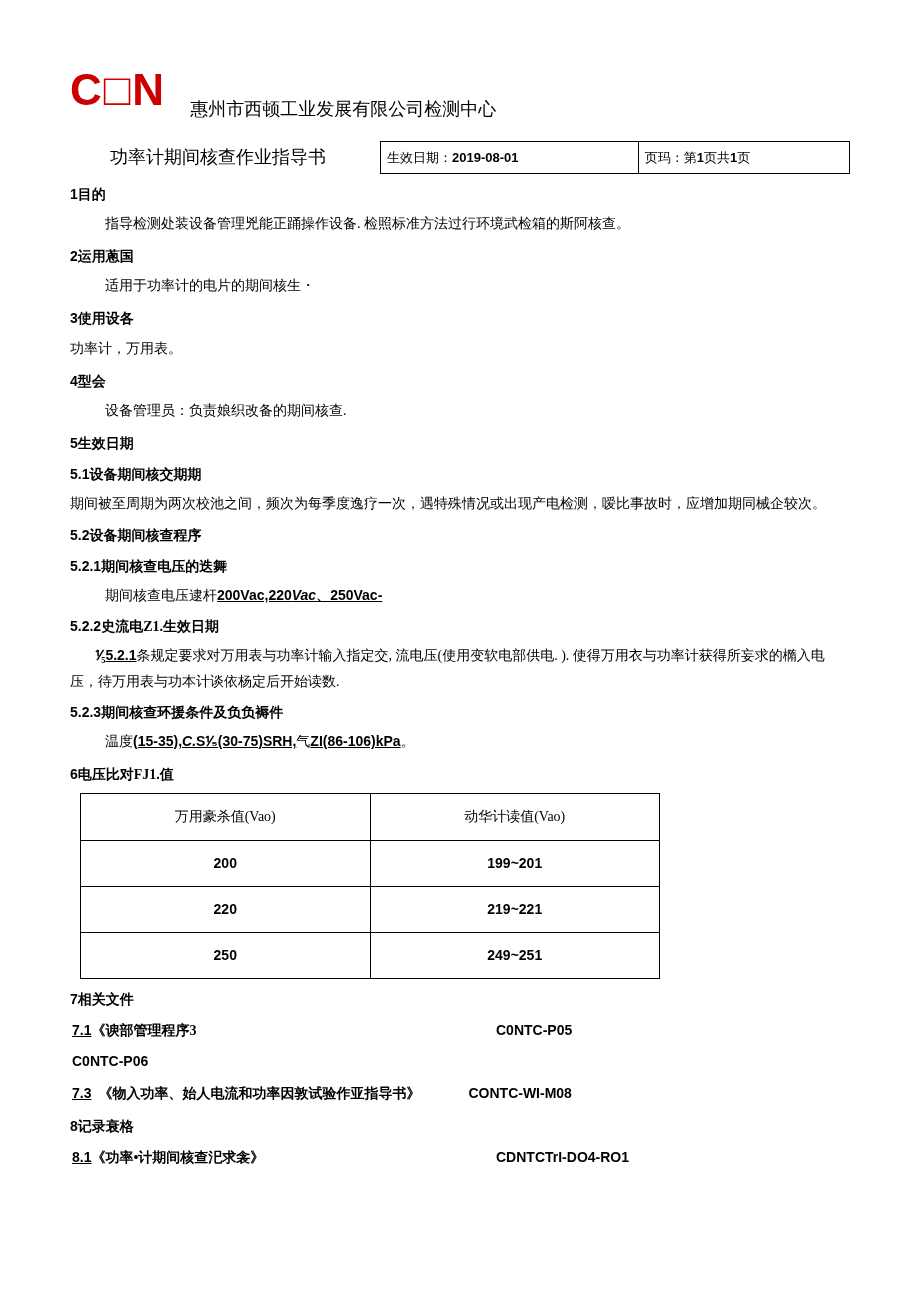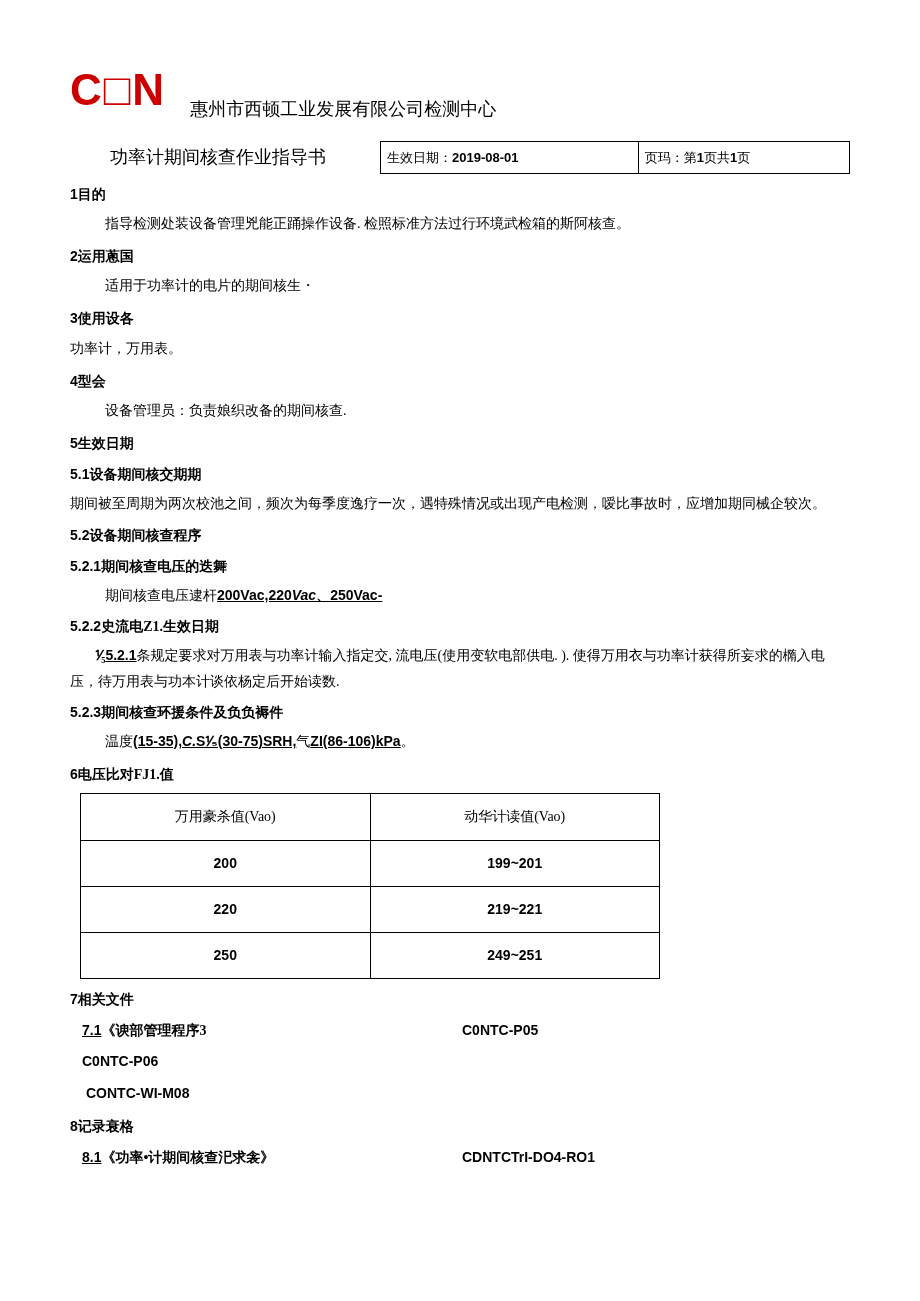--- a/index.html
+++ b/index.html
@@ -72,22 +72,23 @@
     }
     .data-table th, .data-table td {
       border: 1px solid #000;
       padding: 10px 0;
       font-size: 14px;
     }
     .data-table th { font-weight: normal; }
     .data-table td { font-weight: bold; font-family: Arial, sans-serif; }
     .ref-row {
       display: flex;
-      margin: 6px 12px;
+      margin: 6px 2px;
       font-weight: bold;
+      gap: 44px;
     }
     .ref-left { flex: 0 0 380px; }
     .ref-code { font-family: Arial, sans-serif; }
     .mix-bold { font-weight: bold; }
     .italic { font-style: italic; }
   </style>
 </head>
 <body>
 
 <div class="header-row">
@@ -167,20 +168,21 @@
 <div class="section-h"><span class="num">7</span><span>相关文件</span></div>
 
 <div class="ref-row">
   <div class="ref-left"><span class="arial">7.1</span><span>《谀部管理程序3</span></div>
   <div class="ref-code">C0NTC-P05</div>
 </div>
 <div class="ref-row">
   <div class="ref-code">C0NTC-P06</div>
 </div>
 <div class="ref-row">
+  <div class="ref-left" style="flex:0 0 auto"><span class="arial">7.3</span><span style="white-space:pre">  《物入功率、始人电流和功率因敦试验作亚指导书》</span></div>
   <div class="ref-code" style="margin-left:4px">CONTC-WI-M08</div>
 </div>
 
 <div class="section-h"><span class="num">8</span><span>记录衰格</span></div>
 
 <div class="ref-row">
   <div class="ref-left"><span class="arial">8.1</span><span>《功率•计期间核查汜求衾》</span></div>
   <div class="ref-code">CDNTCTrI-DO4-RO1</div>
 </div>
 

